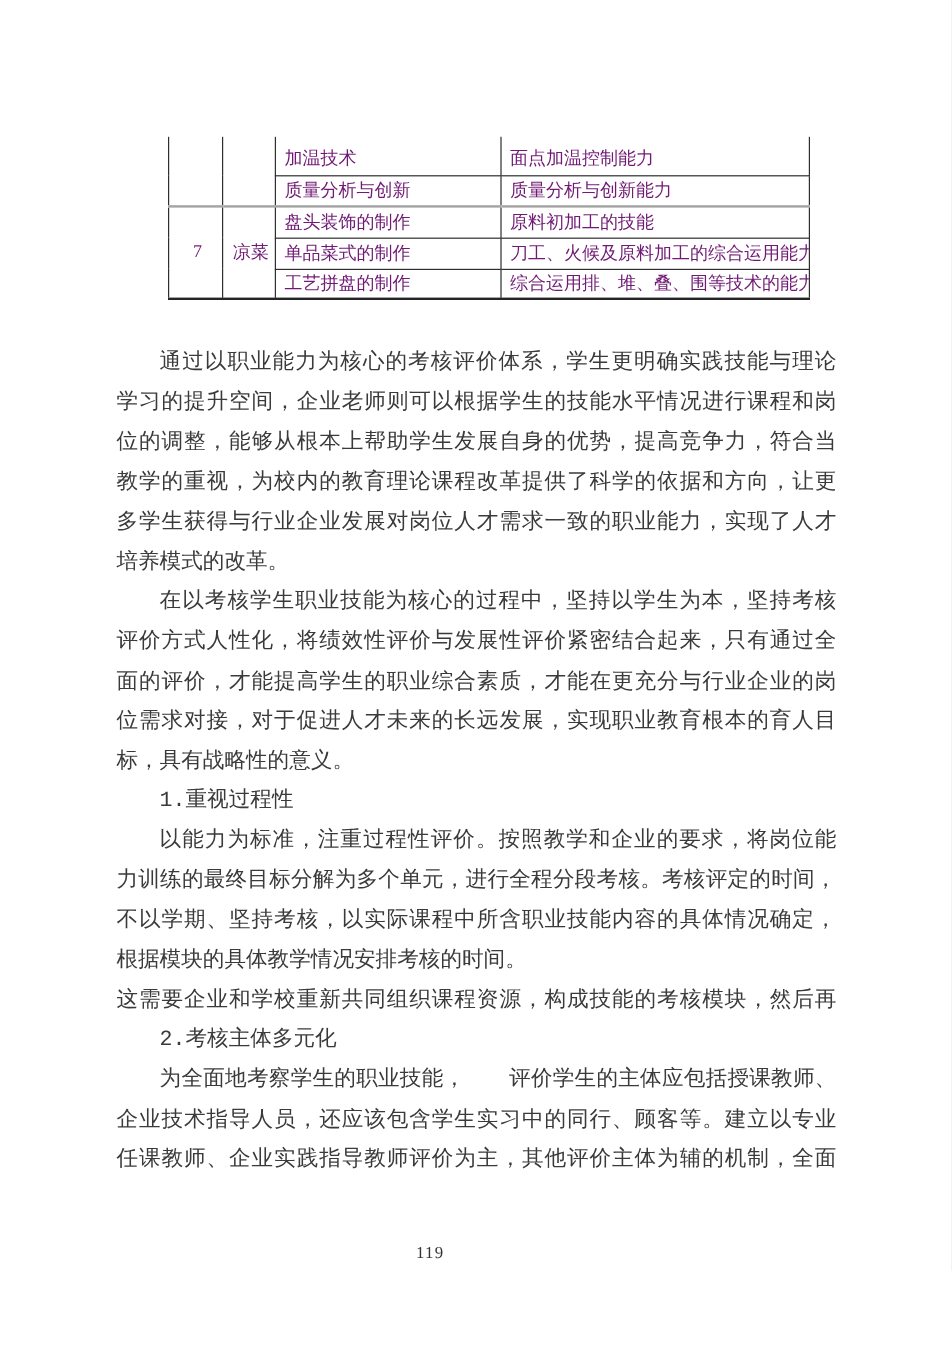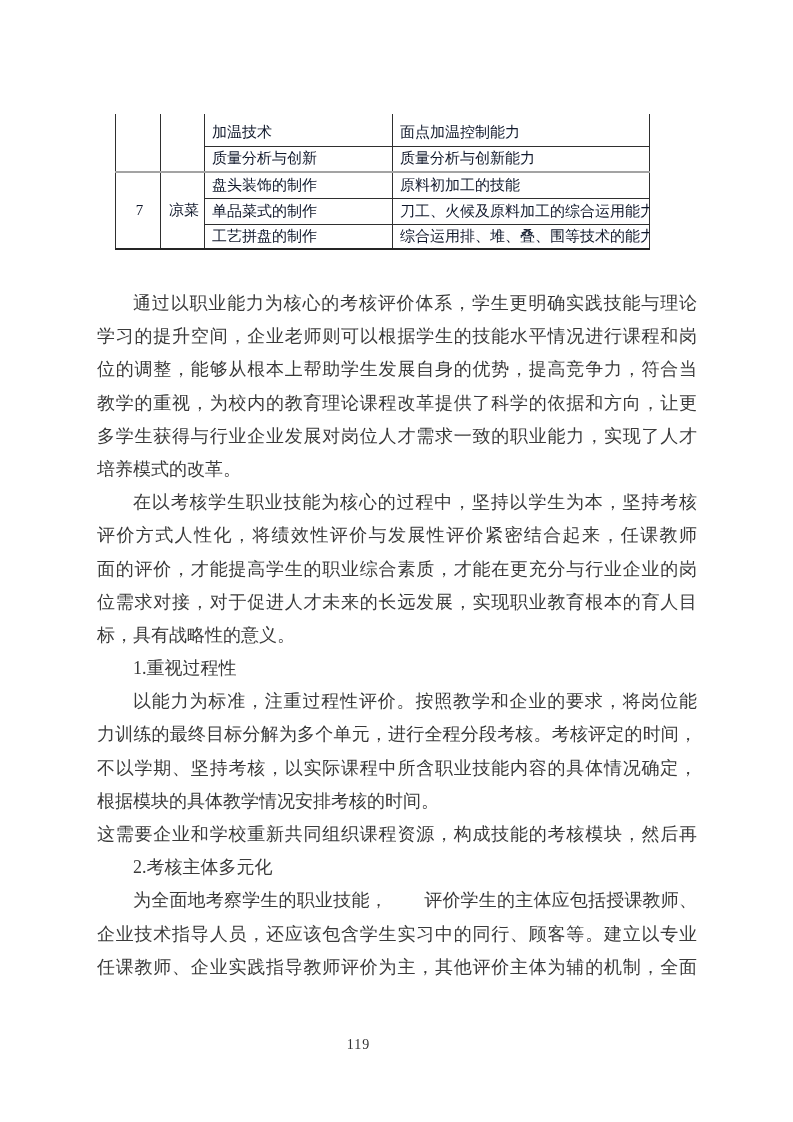--- a/index.html
+++ b/index.html
@@ -8,27 +8,27 @@
     width: 793px;
     height: 1122px;
     background: #ffffff;
     overflow: hidden;
     font-family: "Liberation Serif", "DejaVu Serif", serif;
   }
 
   
   table.skill-table {
     position: absolute;
-    left: 115px;
+    left: 140px;
     top: 114px;
     width: 534px;
     border-collapse: collapse;
     table-layout: fixed;
     font-size: 15px;
-    color: #0f172a;
+    color: #701a75;
     border-left: 1px solid #2f2f2f;
     border-right: 1px solid #2f2f2f;
     border-bottom: 2px solid #252525;
     border-top: none;
   }
   table.skill-table td {
     border: 1px solid #2f2f2f;
     padding: 0 4px 0 7px;
     vertical-align: middle;
     overflow: hidden;
@@ -57,20 +57,21 @@
     width: 600px;
     color: #3a3a3a;
   }
   .line {
     font-size: 18px;
     line-height: 33.18px;
     white-space: nowrap;
     text-align: justify;
     text-align-last: justify;
     text-justify: inter-character;
+    font-family: Liberation Mono, monospace;
   }
   .line.lastline {
     text-align: left;
     text-align-last: left;
   }
   .line.indent { text-indent: 2em; }
 
   
   .page-number {
     position: absolute;
@@ -124,21 +125,21 @@
   </table>
 
   <div class="body-text">
     <div class="line indent">通过以职业能力为核心的考核评价体系，学生更明确实践技能与理论</div>
     <div class="line">学习的提升空间，企业老师则可以根据学生的技能水平情况进行课程和岗</div>
     <div class="line">位的调整，能够从根本上帮助学生发展自身的优势，提高竞争力，符合当</div>
     <div class="line">教学的重视，为校内的教育理论课程改革提供了科学的依据和方向，让更</div>
     <div class="line">多学生获得与行业企业发展对岗位人才需求一致的职业能力，实现了人才</div>
     <div class="line lastline">培养模式的改革。</div>
     <div class="line indent">在以考核学生职业技能为核心的过程中，坚持以学生为本，坚持考核</div>
-    <div class="line">评价方式人性化，将绩效性评价与发展性评价紧密结合起来，任课教师</div>
+    <div class="line">评价方式人性化，将绩效性评价与发展性评价紧密结合起来，只有通过全</div>
     <div class="line">面的评价，才能提高学生的职业综合素质，才能在更充分与行业企业的岗</div>
     <div class="line">位需求对接，对于促进人才未来的长远发展，实现职业教育根本的育人目</div>
     <div class="line lastline">标，具有战略性的意义。</div>
     <div class="line indent lastline">1.重视过程性</div>
     <div class="line indent">以能力为标准，注重过程性评价。按照教学和企业的要求，将岗位能</div>
     <div class="line">力训练的最终目标分解为多个单元，进行全程分段考核。考核评定的时间，</div>
     <div class="line">不以学期、坚持考核，以实际课程中所含职业技能内容的具体情况确定，</div>
     <div class="line lastline">根据模块的具体教学情况安排考核的时间。</div>
     <div class="line">这需要企业和学校重新共同组织课程资源，构成技能的考核模块，然后再</div>
     <div class="line indent lastline">2.考核主体多元化</div>

